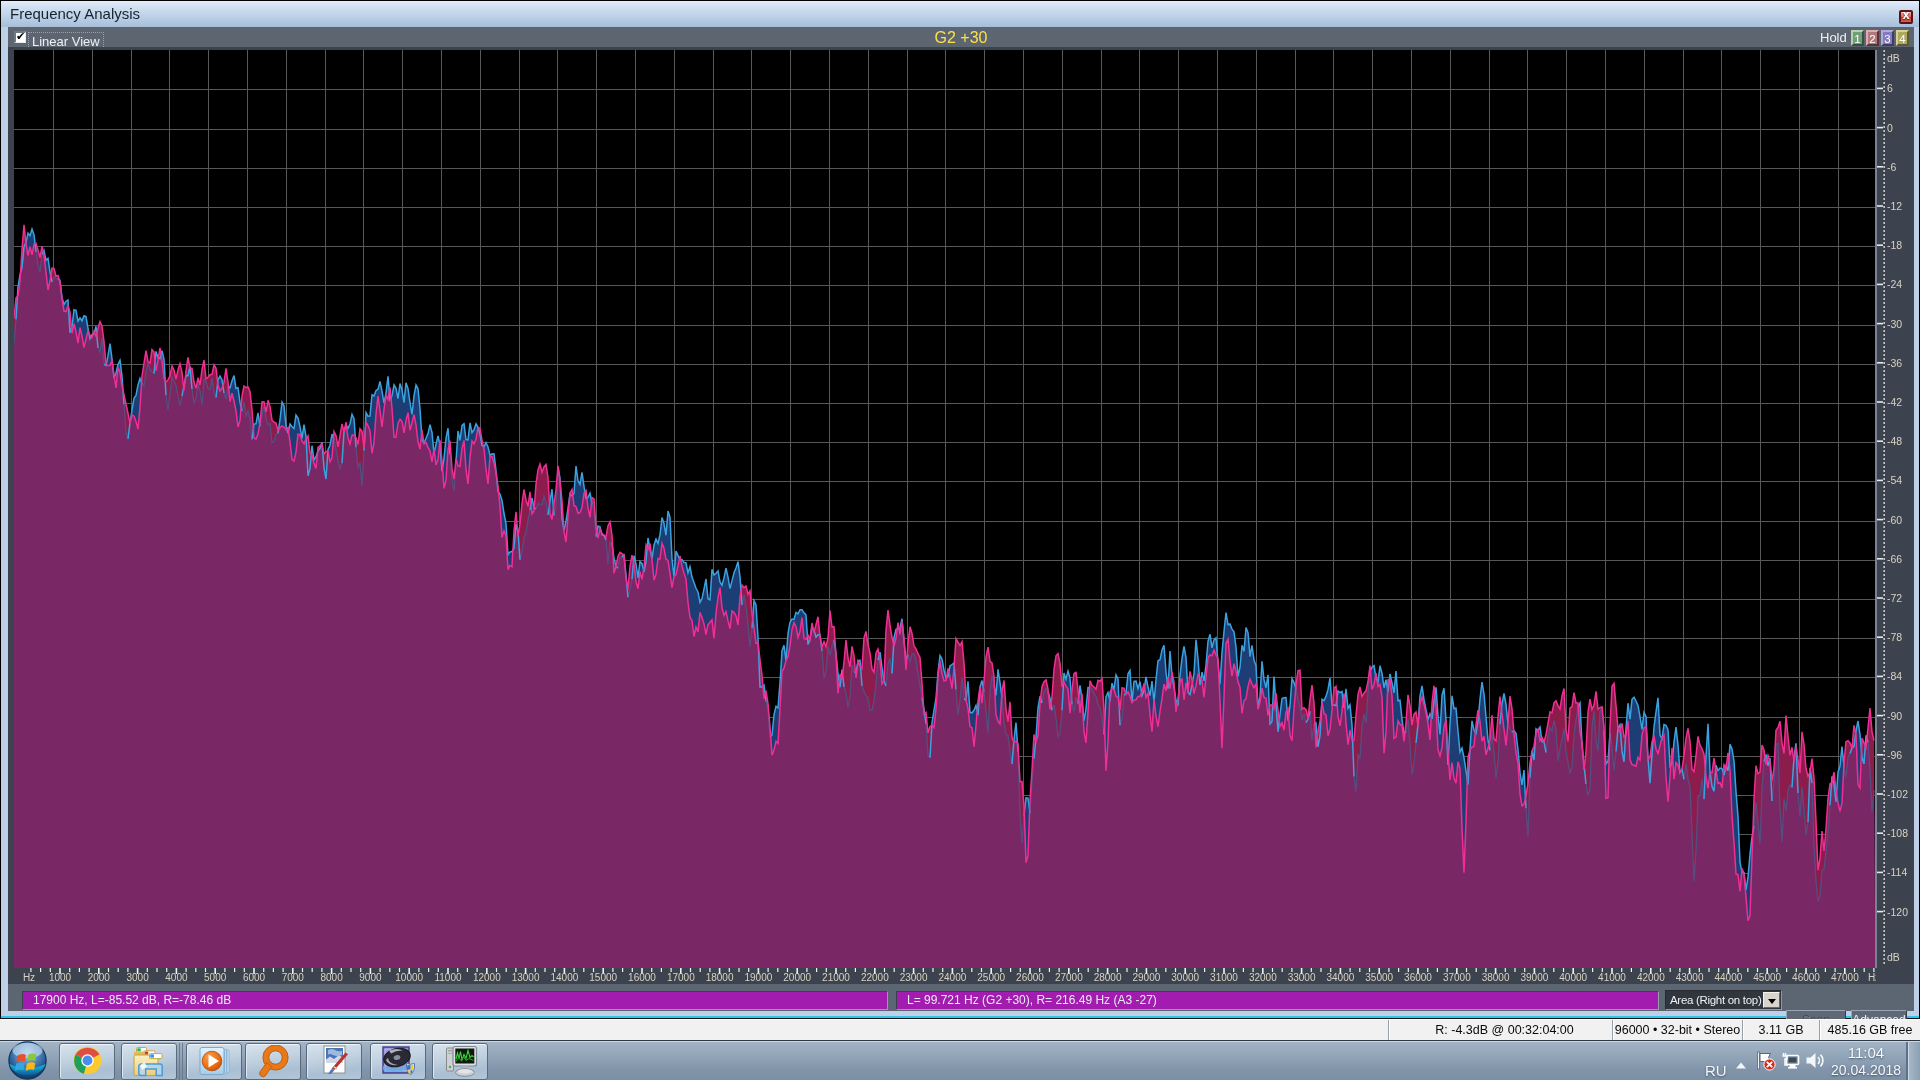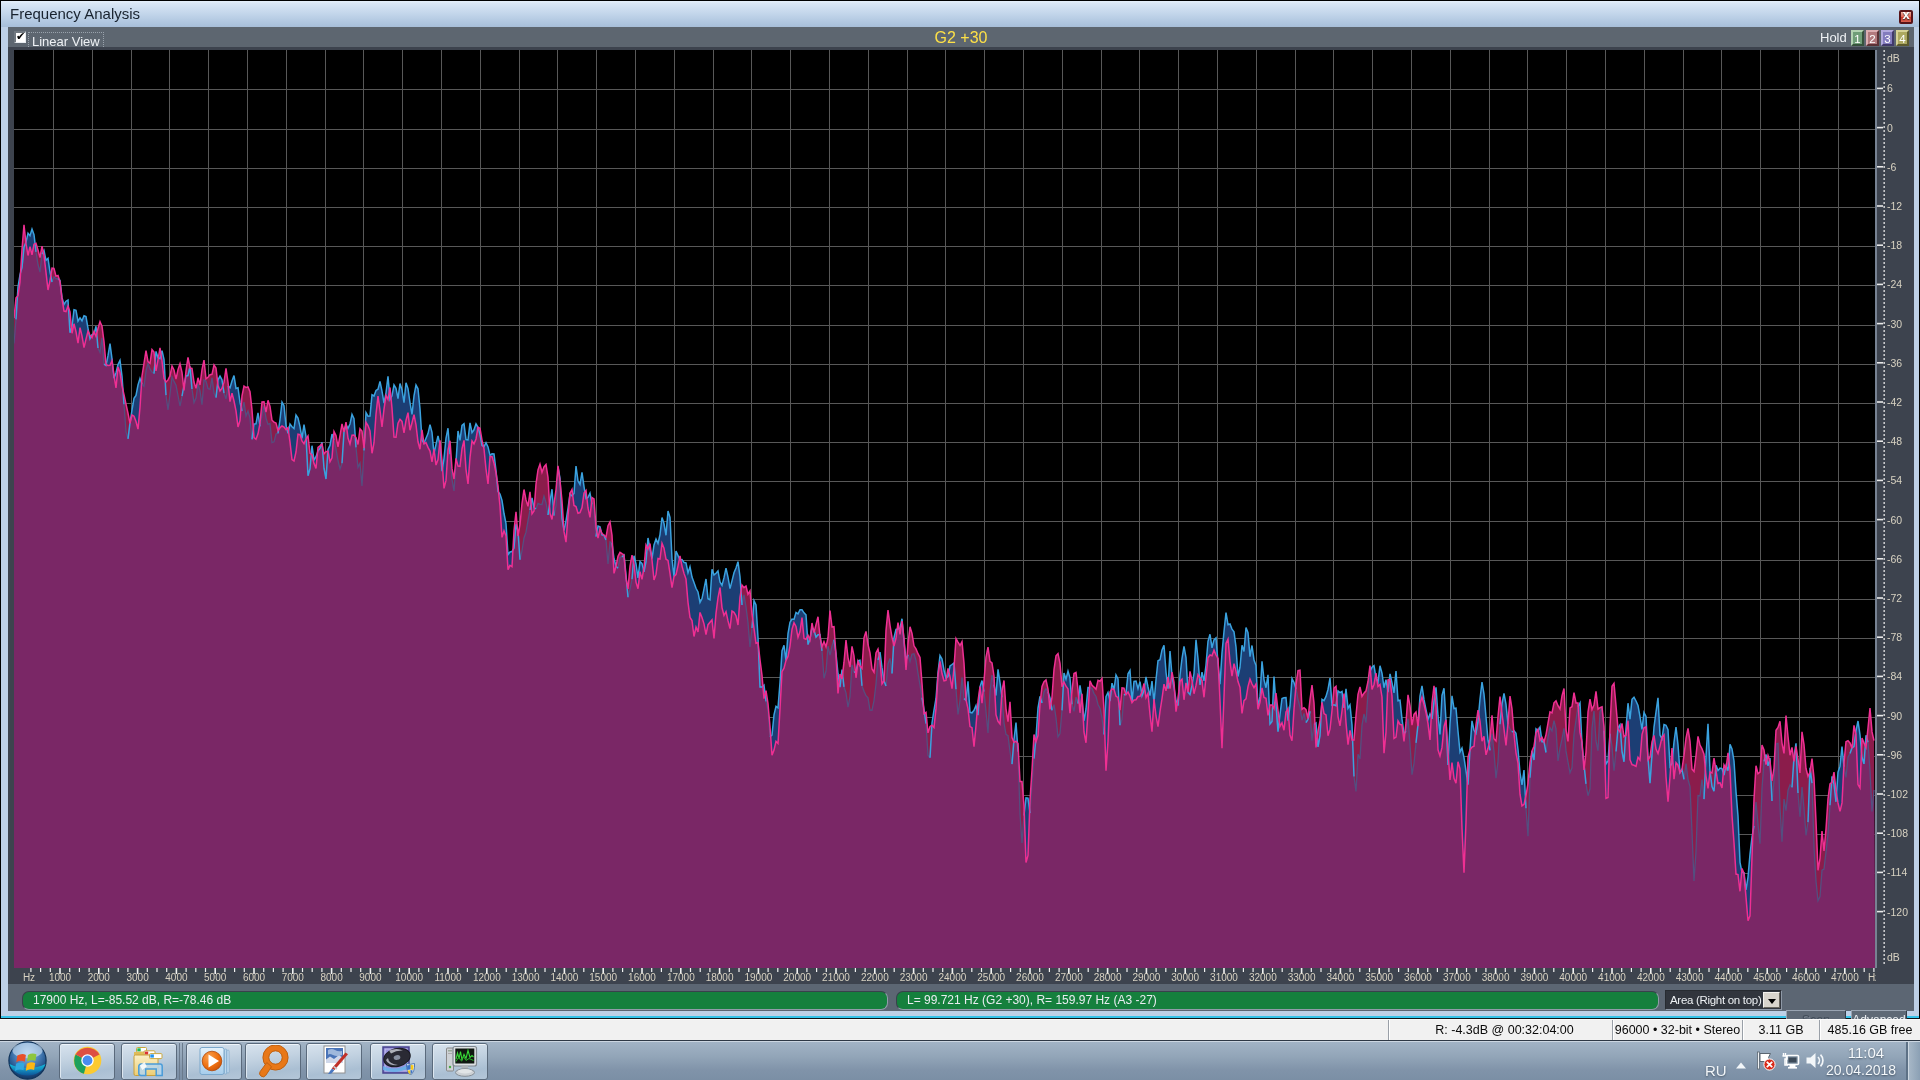--- a/index.html
+++ b/index.html
@@ -25,43 +25,43 @@
 #hold { position:absolute; left:1812px; top:3px; color:#eef1f4; font-size:13px; }
 .numbtn { position:absolute; top:3px; width:13px; height:16px; font-size:11.5px; color:#fff;
   text-align:center; line-height:15px; }
 #chartpanel { position:absolute; left:0; top:20px; width:1906px; height:937px; background:#3d434e; }
 #plot { position:absolute; left:5.5px; top:2.5px; width:1861px; height:918px; background:#000; }
 #plotsep { position:absolute; left:1866.5px; top:2.5px; width:2px; height:918px; background:#778292; }
 #ruler { position:absolute; left:0px; top:920.5px; width:1868px; height:17px; }
 #raxis { position:absolute; left:1868px; top:0; width:38px; height:937px; }
 #bottombar { position:absolute; left:0; top:957px; width:1906px; height:27px; background:#5c6673; }
 .sunken { position:absolute; top:7px; height:19px;  border-top:1px solid #39414c; border-left:1px solid #39414c;
-  border-bottom:1px solid #929caa; border-right:1px solid #929caa; background:#15803d;
-  color:#e8ecf0; font-size:12px; line-height:17px; padding-left:10px;border-radius:7px; }
+  border-bottom:1px solid #929caa; border-right:1px solid #929caa; background:#a21caf;
+  color:#e8ecf0; font-size:12px; line-height:17px; padding-left:10px; }
 .raised { position:absolute; top:10px; height:20px; border-top:1px solid #9aa4b2; border-left:1px solid #9aa4b2;
   border-bottom:1px solid #343c47; border-right:1px solid #343c47; background:#5f6976;
   font-size:12.5px; text-align:center; line-height:18px;margin-top:16px; }
 #dropdown { position:absolute; left:1657px; top:6px; width:117px; height:20px; background:#31353d;
   border-top:1px solid #272b31; border-left:1px solid #272b31; border-bottom:1px solid #8e98a6; border-right:1px solid #8e98a6;
   color:#eef1f4; font-size:11.5px; letter-spacing:-0.3px; line-height:18px; padding-left:4px; }
 #ddbtn { position:absolute; right:1px; top:1px; width:17px; height:16px; background:#d8d4cc;
   border-top:1px solid #f4f2ee; border-left:1px solid #f4f2ee; border-bottom:1px solid #6a675f; border-right:1px solid #6a675f; }
 #ddbtn:before { content:""; position:absolute; left:4px; top:6px; border:4px solid transparent; border-top:5px solid #000; }
 #statstrip { position:absolute; left:0; top:1019px; width:1920px; height:21px; background:#f1f1f1; border-top:1px solid #fbfbfb; }
 .sseg { position:absolute; top:0; height:20px; border-left:1px solid #9aa0a8; box-shadow:inset 1px 0 0 #fff; color:#0a0a0a; font-size:12.5px; line-height:20px; text-align:center; background:#f1f1f1; }
 #taskbar { position:absolute; left:0; top:1040px; width:1920px; height:40px;
   background:linear-gradient(#a3b4c6 0%, #92a5b8 40%, #8093a9 75%, #7b8fa5 100%); border-top:1px solid #2e3845; }
 #taskbar:before { content:""; position:absolute; left:0; top:0; width:1920px; height:1px; background:#ccd6e1; }
 .tbtn { position:absolute; top:2px; height:37px; width:56px; border:1px solid #5a6a7c; border-radius:3px;
   background:linear-gradient(172deg, #d8e3ee 0%, #c2d2e1 40%, #aabfd3 75%, #b4c6d8 100%);
   box-shadow:inset 0 1px 0 #eef4fa, inset 1px 0 0 #dde7f0; }
 #showdesk { position:absolute; left:1906px; top:1px; width:14px; height:39px;
   background:linear-gradient(90deg,#a9b9c8,#8ba0b4); border-left:2px solid #5d7186; box-shadow:inset 1px 0 0 #cdd8e2; }
 #clock { position:absolute; left:1836px; top:1044px; width:60px; text-align:center; color:#f4f8fb; font-size:15px; text-shadow:0 1px 2px rgba(20,30,40,.55); }
-#date { position:absolute; left:1826px; top:1062px; width:80px; text-align:left; color:#f4f8fb; font-size:14px; text-shadow:0 1px 2px rgba(20,30,40,.55); }
+#date { position:absolute; left:1826px; top:1062px; width:80px; text-align:center; color:#f4f8fb; font-size:14px; text-shadow:0 1px 2px rgba(20,30,40,.55); }
 #ru { position:absolute; left:1705px; top:1050px; color:#f2f6f9; font-size:15px; text-shadow:0 1px 2px rgba(20,30,40,.5);margin-top:12px; }
 </style></head>
 <body>
 <div id="win">
   <div id="titlebar"></div>
   <div id="titletext">Frequency Analysis</div>
   <div class="abs blueborder" style="left:1px;top:27px;width:7px;height:984px"></div>
   <div class="abs blueborder" style="left:1914px;top:27px;width:5px;height:984px"></div>
   <div class="abs" style="left:1px;top:1011px;width:1918px;height:5px;background:#bdd0e7"></div>
   <div class="abs" style="left:1px;top:1016px;width:1918px;height:2px;background:#35c3ea"></div>
@@ -866,21 +866,21 @@
 <rect x="1" y="871.6" width="6" height="1.6" fill="#e8e8e8"></rect>
 <text x="11" y="876.4">-114</text>
 <rect x="1" y="910.8" width="6" height="1.6" fill="#e8e8e8"></rect>
 <text x="11" y="915.6">-120</text>
 <text x="11" y="961">dB</text>
             </g>
           </svg></div>
     </div>
     <div id="bottombar">
       <div class="sunken" style="left:14px;width:866px">17900 Hz, L=-85.52 dB, R=-78.46 dB</div>
-      <div class="sunken" style="left:888px;width:763px">L= 99.721 Hz (G2 +30), R= 159.97 Hz (A3 -27)</div>
+      <div class="sunken" style="left:888px;width:763px">L= 99.721 Hz (G2 +30), R= 216.49 Hz (A3 -27)</div>
       <div id="dropdown">Area (Right on top)<div id="ddbtn"></div></div>
       <div class="raised" style="left:1778px;width:60px;color:#434d5a;text-shadow:1px 1px 0 #79838f">Scan</div>
       <div class="raised" style="left:1843px;width:56px;color:#eef1f4;font-size:12px">Advanced</div>
     </div>
   </div>
 </div>
 <div id="statstrip">
   <div class="sseg" style="left:1388px;width:224px;text-align:center;padding-left:8px">R: -4.3dB @ 00:32:04:00</div>
   <div class="sseg" style="left:1612px;width:130px">96000 • 32-bit • Stereo</div>
   <div class="sseg" style="left:1742px;width:77px">3.11 GB</div>

